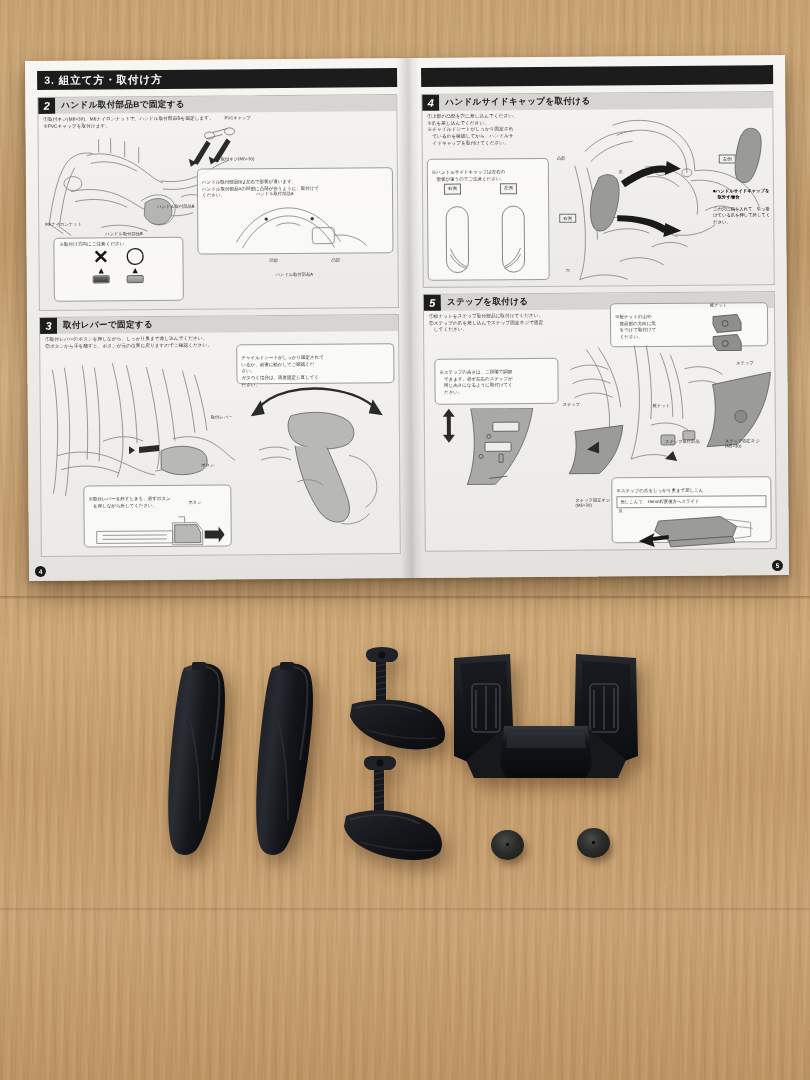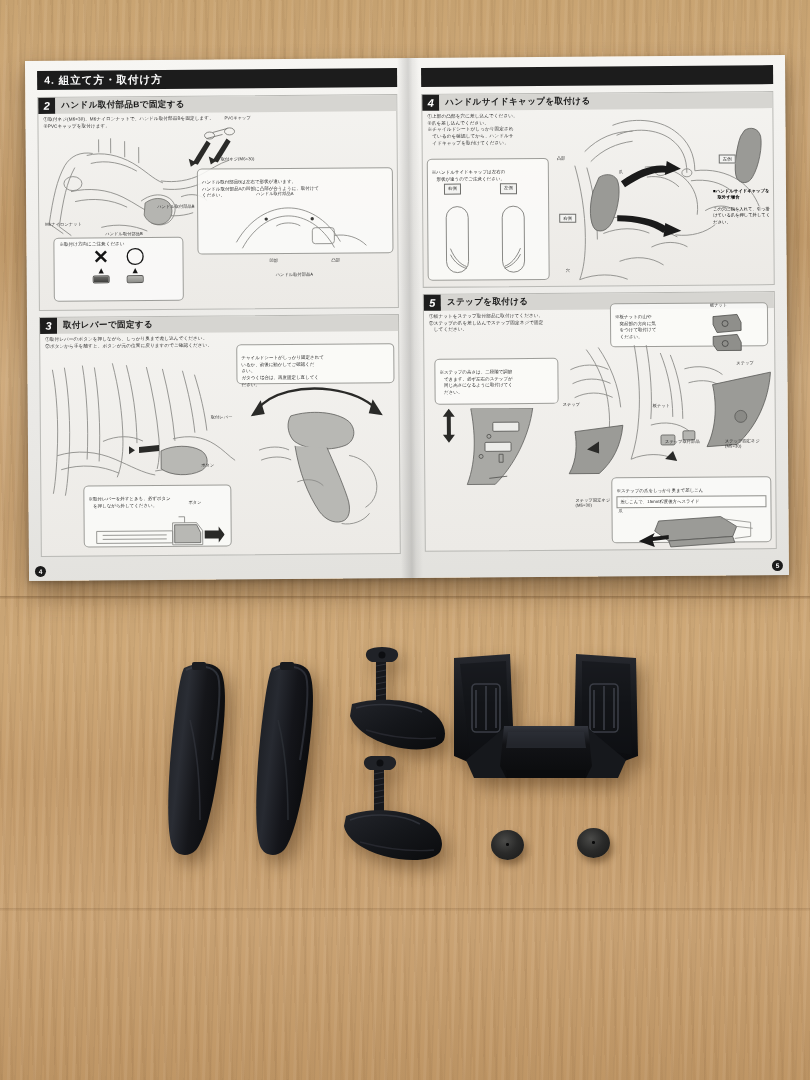--- a/index.html
+++ b/index.html
@@ -190,21 +190,21 @@
   <div class="wood-grain"></div>
   <div class="plank-seam" style="top:596px;"></div>
   <div class="plank-seam" style="top:908px; opacity:.55;"></div>
 
   <div id="booklet">
     <div id="gutter"></div>
 
     <div class="page" id="page-left">
 
       <div class="sec-head">
-        <span>4. 組立て方・取付け方</span>
+        <span>3. 組立て方・取付け方</span>
       </div>
 
       <div class="step" style="height:214px;">
         <div class="step-bar">
           <div class="step-badge">2</div>
           <div class="step-title">ハンドル取付部品Bで固定する</div>
         </div>
         <div class="step-body" style="height:197px;">
           <div class="instr">①取付ネジ(M6×30)、M6ナイロンナットで、ハンドル取付部品Bを固定します。
 ②PVCキャップを取付けます。</div>

